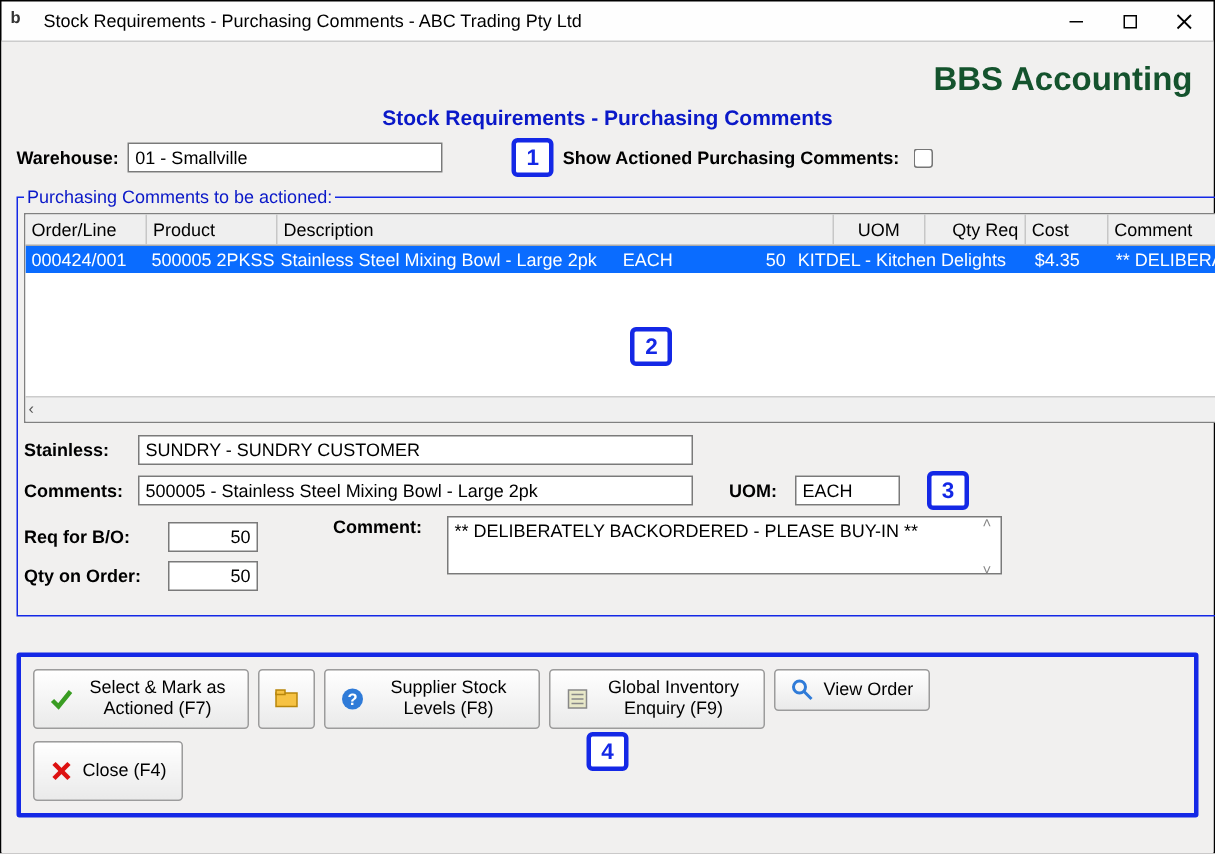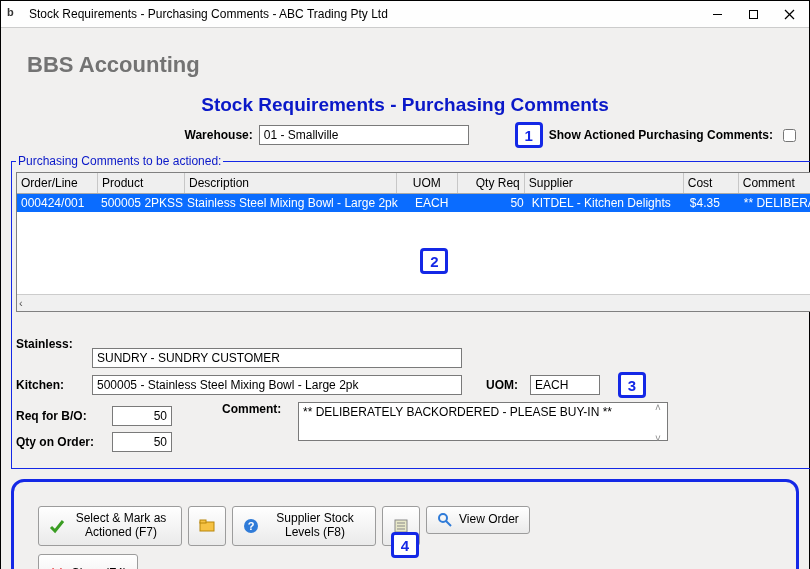--- a/index.html
+++ b/index.html
@@ -3,22 +3,22 @@
 <meta charset="utf-8">
 <style>
   html,body{margin:0;padding:0;font-family:"Segoe UI",Tahoma,Arial,sans-serif;font-size:12px;color:#000;background:#fff}
   .window{width:810px;height:569px;border:1px solid #000;box-sizing:border-box;background:#fefefe;position:relative}
   .titlebar{height:26px;display:flex;align-items:center;padding:0 2px 0 6px;border-bottom:1px solid #ccc}
   .titlebar .app-icon{width:16px;height:16px;font-size:11px;font-weight:bold;margin-right:6px;color:#333}
   .titlebar .title{flex:1;font-size:12px}
   .titlebar .win-btn{width:36px;height:24px;display:flex;align-items:center;justify-content:center;font-family:Arial;font-size:13px}
   .titlebar .win-btn svg{display:block}
   .client{padding:8px 10px 10px 10px;background:#f1f0ef;height:calc(100% - 26px);box-sizing:border-box;position:relative}
-  .h1{text-align:left;font-weight:bold;font-size:22px;color:#737373;margin:16px}
-  .h2{text-align:center;font-weight:bold;font-size:19px;color:#0a18c8;margin:0 0 6px 0}
+  .h1{text-align:right;font-weight:bold;font-size:22px;color:#14532d;margin:4px}
+  .h2{text-align:center;font-weight:bold;font-size:14px;color:#0a18c8;margin:0 0 6px 0}
   .row{display:flex;align-items:center;gap:6px}
   label.bold{font-weight:bold}
   input.txt{height:20px;border:1px solid #7a7a7a;background:#fff;padding:0 4px;font:inherit;box-sizing:border-box}
   fieldset.group{border:1px solid #1428e6;margin:6px 0 8px 0;padding:4px 4px 8px 4px;position:relative}
   fieldset.group>legend{color:#0a18c8;font-size:12px;padding:0 2px}
   .grid{border:1px solid #808080;background:#fff}
   .grid-head{display:flex;background:#efefef;border-bottom:1px solid #aaa}
   .grid-head .col{border-right:1px solid #c7c7c7;padding:3px 4px;white-space:nowrap;overflow:hidden}
   .grid-body{height:100px;overflow:hidden;position:relative;background:#fff}
   .grid-row{display:flex;color:#fff;background:#0a6cff}
@@ -29,21 +29,21 @@
   .c-desc{flex:1;min-width:100px}
   .c-uom{width:52px;text-align:center}
   .c-qty{width:58px;text-align:right}
   .c-supplier{width:150px}
   .c-cost{width:46px;}
   .c-comment{width:104px}
   .details{margin-top:8px}
   .details .row{margin:4px 0}
   .details input.ro{background:#fff}
   textarea.comment{width:370px;height:39px;border:1px solid #7a7a7a;font:inherit;padding:2px 4px;resize:none;box-sizing:border-box}
-  .btnbar{border:3px solid #1428e6;margin-top:10px;padding:24px;border-radius:13px;position:relative}
+  .btnbar{border:3px solid #1428e6;margin-top:24px;padding:8px;border-radius:2px;position:relative}
   .btnrow{display:flex;gap:6px;flex-wrap:wrap}
   button.toolbtn{display:flex;align-items:center;gap:6px;height:40px;padding:2px 10px;border:1px solid #9c9c9c;border-radius:3px;background:linear-gradient(#ffffff,#eaeaea);font:inherit;cursor:pointer;text-align:center;line-height:1.15}
   button.toolbtn .bicon{width:16px;height:16px;display:flex;align-items:center;justify-content:center}
   button.close{margin-top:8px}
   .badge{position:absolute;border:3px solid #1428e6;background:#fff;color:#1428e6;font-weight:bold;font-size:15px;border-radius:4px;width:22px;height:20px;display:flex;align-items:center;justify-content:center}
   .scrolly{position:absolute;right:2px;top:0;bottom:0;width:16px;display:flex;flex-direction:column;justify-content:space-between;align-items:center;color:#888;font-size:10px}
 </style>
 </head>
 <body>
 
@@ -66,21 +66,21 @@
           <line x1="1" y1="1" x2="10" y2="10" stroke="#000" stroke-width="1.2"></line>
           <line x1="10" y1="1" x2="1" y2="10" stroke="#000" stroke-width="1.2"></line>
         </svg>
       </div>
   </div>
 
   <div class="client">
     <div class="h1">BBS Accounting</div>
     <div class="h2">Stock Requirements - Purchasing Comments</div>
 
-    <div class="row" style="justify-content:flex-end;position:relative">
+    <div class="row" style="justify-content:flex-start;position:relative">
       <div class="row">
         <label class="bold">Warehouse:</label>
         <input class="txt" style="width: 210px;" value="01 - Smallville">
       </div>
       <div class="badge" style="position:static;margin-left:40px">1</div>
       <div class="row">
         <label class="bold">Show Actioned Purchasing Comments:</label>
         <input type="checkbox" style="">
       </div>
     </div>
@@ -88,21 +88,20 @@
     <fieldset class="group">
       <legend>Purchasing Comments to be actioned:</legend>
 
       <div class="grid">
         <div class="grid-head">
           <div class="col c-order">Order/Line</div>
           <div class="col c-product">Product</div>
           <div class="col c-desc">Description</div>
           <div class="col c-uom">UOM</div>
           <div class="col c-qty">Qty Req</div>
-          <div class="col c-supplier">Supplier</div>
           <div class="col c-cost">Cost</div>
           <div class="col c-comment">Comment</div>
         </div>
         <div class="grid-body">
           <div class="grid-row">
             <div class="cell c-order">000424/001</div>
             <div class="cell c-product">500005 2PKSSML</div>
             <div class="cell c-desc">Stainless Steel Mixing Bowl - Large 2pk</div>
             <div class="cell c-uom">EACH</div>
             <div class="cell c-qty">50</div>
@@ -114,24 +113,24 @@
         </div>
         <div class="grid-hscroll">
           <span>‹</span>
 
         </div>
       </div>
 
       <div class="details">
         <div class="row">
           <label class="bold" style="width:70px">Stainless:</label>
-          <input class="txt ro" style="width: 370px; margin-top: 28px;" readonly="" value="SUNDRY - SUNDRY CUSTOMER">
+          <input class="txt ro" style="width: 370px;" readonly="" value="SUNDRY - SUNDRY CUSTOMER">
         </div>
         <div class="row" style="position:relative">
-          <label class="bold" style="width:70px">Kitchen:</label>
+          <label class="bold" style="width:70px">Comments:</label>
           <input class="txt ro" style="width: 370px;" readonly="" value="500005 - Stainless Steel Mixing Bowl - Large 2pk">
           <label class="bold" style="margin-left:18px">UOM:</label>
           <input class="txt ro" style="width: 70px; margin-left: 6px;" readonly="" value="EACH">
           <div class="badge" style="position:static;margin-left:12px">3</div>
         </div>
         <div class="row" style="align-items:flex-start">
           <div style="width:200px">
             <div class="row" style="margin-bottom:6px">
               <label class="bold" style="width:90px">Req for B/O:</label>
               <input class="txt ro" style="width: 60px; text-align: right;" readonly="" value="50">
@@ -182,20 +181,21 @@
         </button>
         <button class="toolbtn">
           <span class="bicon">
               <svg width="16" height="16">
                 <rect x="2" y="2" width="12" height="12" fill="#e8e8c8" stroke="#888"></rect>
                 <line x1="4" y1="5" x2="12" y2="5" stroke="#888"></line>
                 <line x1="4" y1="8" x2="12" y2="8" stroke="#888"></line>
                 <line x1="4" y1="11" x2="12" y2="11" stroke="#888"></line>
               </svg>
             </span>
+          <span style="max-width:100px;display:inline-block">Global Inventory Enquiry (F9)</span>
         </button>
         <button class="toolbtn" style="height:28px">
           <span class="bicon">
               <svg width="16" height="16">
                 <circle cx="6" cy="6" r="4" fill="none" stroke="#2f7bd8" stroke-width="2"></circle>
                 <line x1="9" y1="9" x2="14" y2="14" stroke="#2f7bd8" stroke-width="2"></line>
               </svg>
             </span>
           <span>View Order</span>
         </button>

